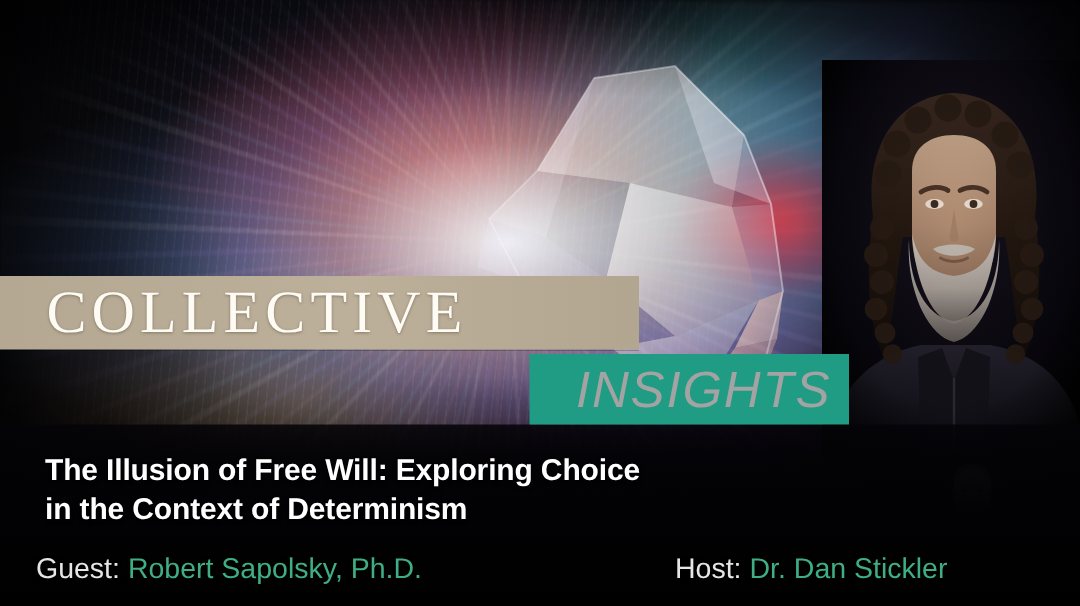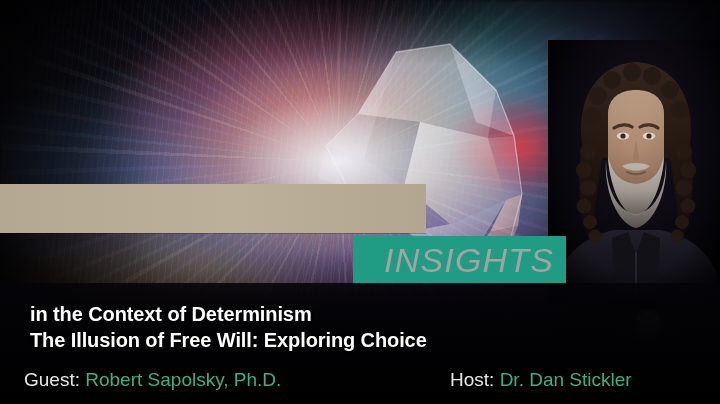--- a/index.html
+++ b/index.html
@@ -334,27 +334,28 @@
       <ellipse cx="57" cy="27" rx="2.1" ry="1.4" fill="#2a251f" opacity=".75"></ellipse>
       <path d="M47,36 C50,38 54,38 57,36" stroke="#42382e" stroke-width="1.3" fill="none" opacity=".7"></path>
 
       <path d="M46,48 L52,58 L58,48 L64,52 L52,64 L40,52 Z" fill="#161b22"></path>
     </svg>
   </div>
 
   <div class="lower-band"></div>
 
   <div class="collective-bar"></div>
+  <div class="collective-text">COLLECTIVE</div>
 
   <div class="insights-bar"></div>
   <div class="insights-text">INSIGHTS</div>
 
   <div class="episode-title">
+    <span class="tl">The Illusion of Free Will: Exploring Choice</span>
     <span class="tl">in the Context of Determinism</span>
-    <span class="tl">The Illusion of Free Will: Exploring Choice</span>
   </div>
 
   <div class="credit credit-host">
     <span class="lbl">Host:</span>
     <span class="nm">Dr. Dan Stickler</span>
   </div>
 
   <div class="credit credit-guest">
     <span class="lbl">Guest:</span>
     <span class="nm">Robert Sapolsky, Ph.D.</span>

